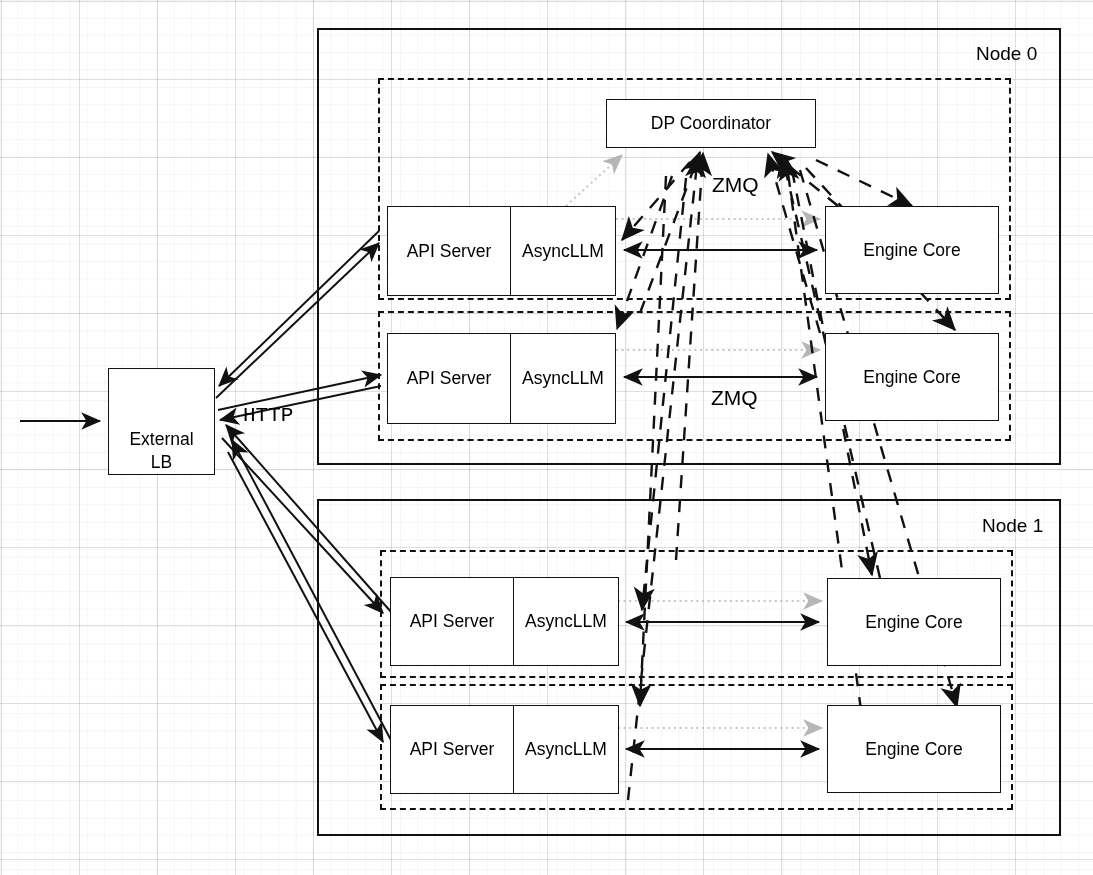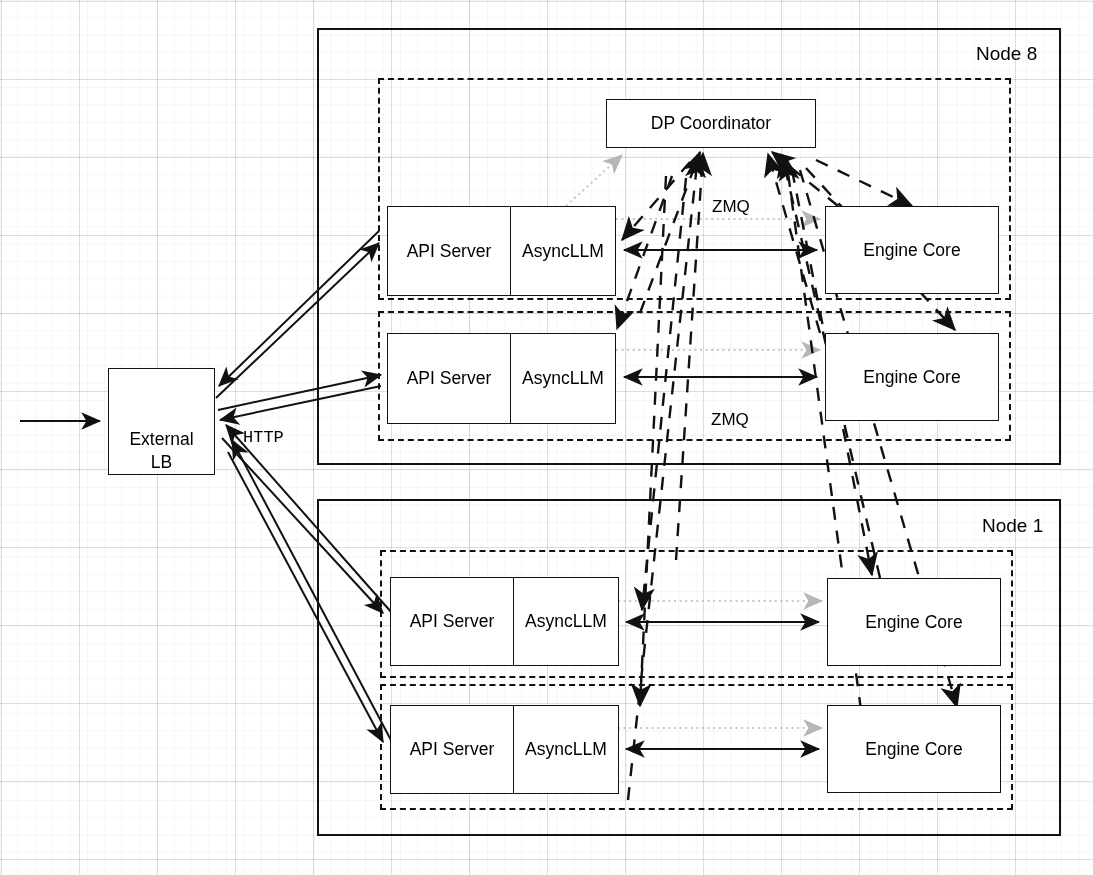--- a/index.html
+++ b/index.html
@@ -59,24 +59,23 @@
     position:absolute;
     border:1.9px solid #111;
     background:#ffffff;
     box-sizing:border-box;
     display:flex;align-items:center;justify-content:center;
     font-size:17.5px;color:#000;
     white-space:nowrap;
   }
   .edgelabel{
     position:absolute;
-    font-size:17px;color:#000;
+    font-size:21px;color:#000;
     background:transparent;
     white-space:nowrap;
-    margin-top:24px;
   }
   .lbbox{
     position:absolute;
     border:1.9px solid #111;
     background:#ffffff;
     box-sizing:border-box;
     display:flex;flex-direction:column;
     align-items:center;justify-content:flex-end;
     font-size:17.5px;color:#000;line-height:1.32;
   }
@@ -152,21 +151,21 @@
     </g>
   </svg>
 
   <div class="lbbox" style="left:108px;top:368px;width:107px;height:107px;">
     <span>External</span>
     <span>LB</span>
   </div>
   <div class="edgelabel" style="left:243px;top:404px;font-family:Liberation Mono, monospace;">HTTP</div>
 
   <div class="nodebox" style="left:317px;top:28px;width:744px;height:437px;"></div>
-  <div class="nodelabel" style="left:976px;top:43px;">Node 8</div>
+  <div class="nodelabel" style="left:976px;top:43px;">Node 0</div>
 
   <div class="plainbox" style="left:606px;top:99px;width:210px;height:49px;text-align:right;">DP Coordinator</div>
   <div class="edgelabel" style="left:712px;top:173px;">ZMQ</div>
 
   <div class="dashgroup" style="left:378px;top:78px;width:633px;height:222px;"></div>
   <div class="unitbox" style="left:387px;top:206px;width:229px;height:90px;">
     <div class="unitcell left" style="width:124px;">API Server</div>
     <div class="unitcell" style="width:105px;">AsyncLLM</div>
   </div>
   <div class="plainbox" style="left:825px;top:206px;width:174px;height:88px;">Engine Core</div>

